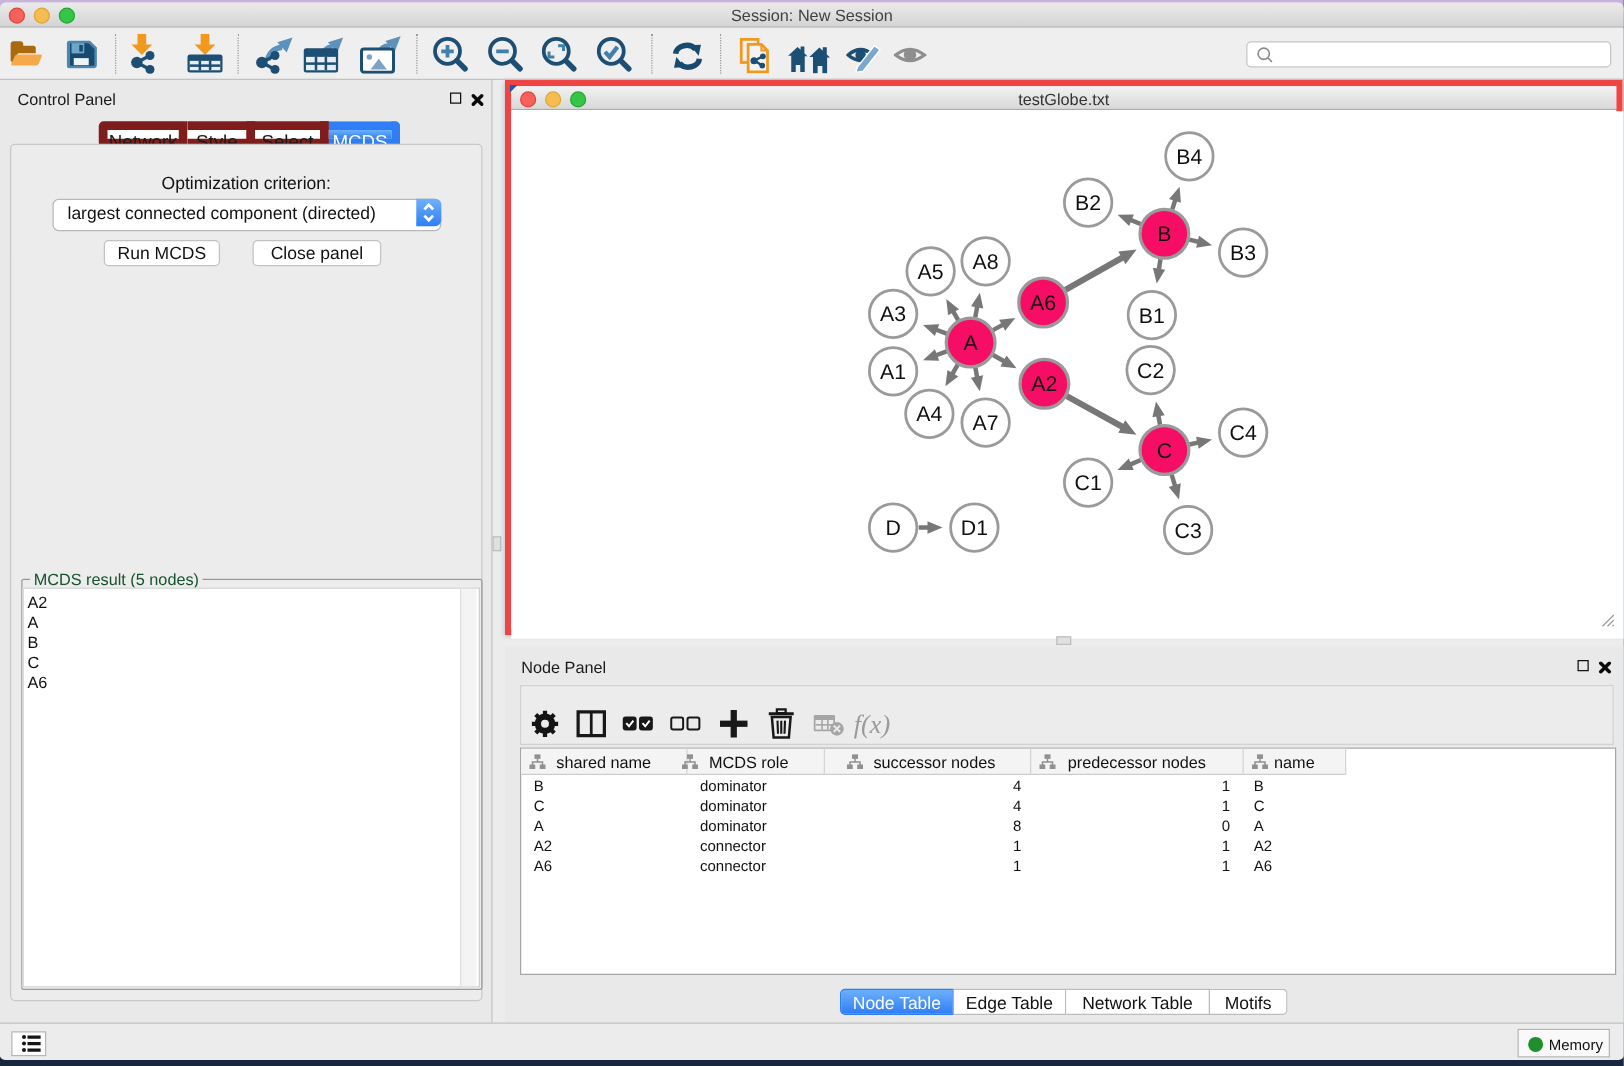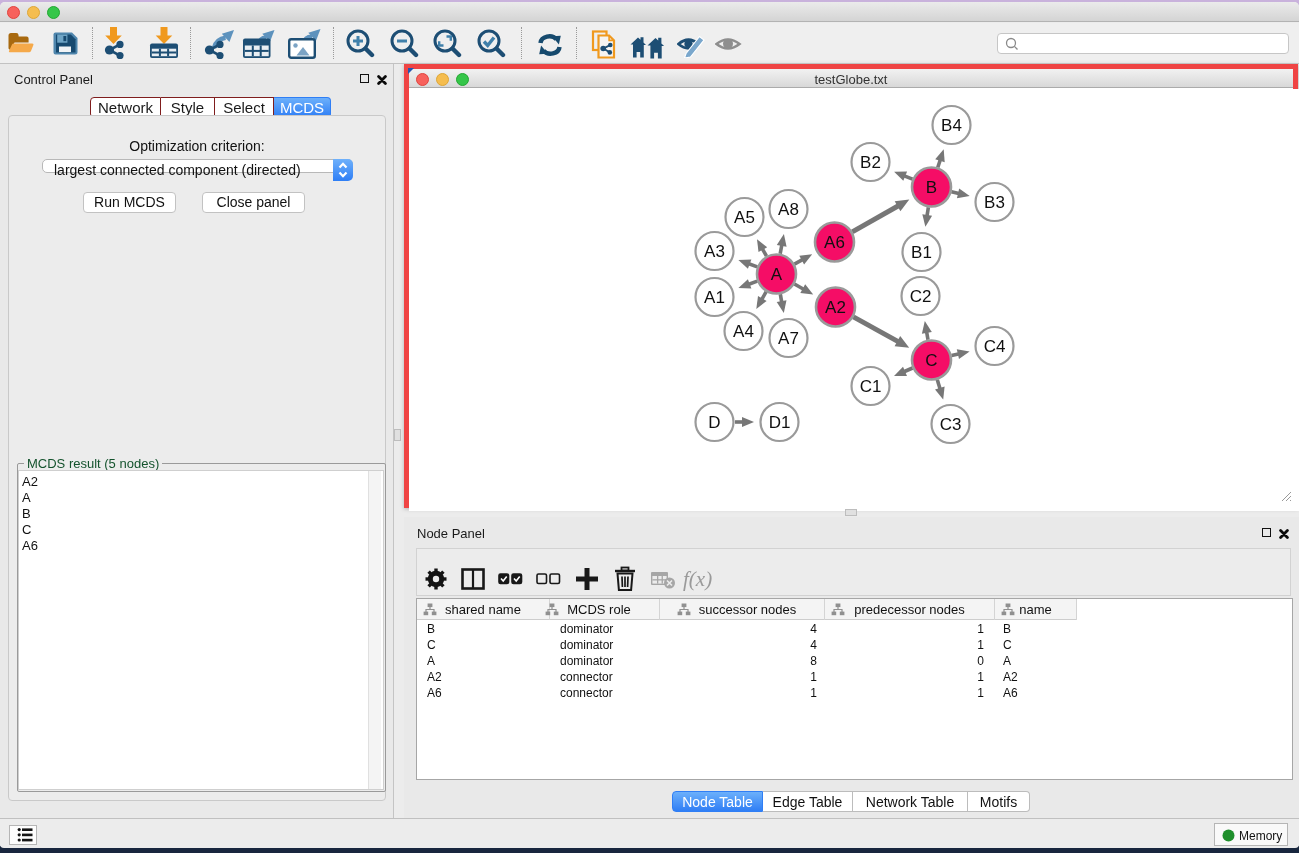--- a/index.html
+++ b/index.html
@@ -20,24 +20,24 @@
 .ticon { position:absolute; top:7px; }
 #searchbox { position:absolute; left:997px; top:10px; width:292px; height:21px; background:#fff; border:1px solid #c6c6c6; border-radius:4px; }
 
 #content { position:absolute; left:0; top:61px; width:1299px; height:755px; background:#ececec; }
 
 #cpanel { position:absolute; left:0; top:0; width:394px; height:755px; background:#e9e9e9; border-right:1px solid #c4c4c4; }
 #cpanel-title { position:absolute; left:14px; top:9px; font-size:13px; color:#1a1a1a; }
 .wbtn-sq { position:absolute; top:11px; width:9px; height:9px; border:1.5px solid #111; }
 .wbtn-x { position:absolute; top:7px; font-size:13px; font-weight:bold; color:#111; }
 #cp-tabs { position:absolute; left:79px; top:34px; height:21px; }
-.cptab { position:absolute; top:0; height:21px; background:#fff; border:1px solid #7f1d1d; font-size:15px; color:#1a1a1a; text-align:center; line-height:19px;margin-left:11px; }
+.cptab { position:absolute; top:0; height:21px; background:#fff; border:7px solid #7f1d1d; font-size:15px; color:#1a1a1a; text-align:center; line-height:19px; }
 #cp-inner { position:absolute; left:8px; top:52px; width:378px; height:686px; background:#ececec; border:1px solid #c9c9c9; border-radius:4px; }
 #opt-label { position:absolute; left:0; top:22px; width:100%; text-align:center; font-size:14px; color:#111; }
-#dropdown { position:absolute; left:33px; top:43px; width:311px; height:14px; background:#fff; border:1px solid #b8b8b8; border-radius:5px; font-size:14px; color:#111; line-height:20px; padding-left:11px; }
+#dropdown { position:absolute; left:33px; top:43px; width:311px; height:26px; background:#fff; border:1px solid #b8b8b8; border-radius:5px; font-size:14px; color:#111; line-height:20px; padding-left:11px; }
 #dd-step { position:absolute; right:-1px; top:-1px; width:20px; height:22px; background:linear-gradient(#6fb1fb,#2e7ef5); border-radius:0 5px 5px 0; }
 .btn { position:absolute; height:21px; background:#fff; border:1px solid #c2c2c2; border-radius:4px; font-size:14px; color:#111; text-align:center; line-height:19px; }
 #mcds-box { position:absolute; left:8px; top:347px; width:369px; height:329px; }
 #mcds-legend { position:absolute; left:7px; top:-7px; background:#ececec; padding:0 3px; font-size:13px; color:#14532d; }
 #mcds-frame { position:absolute; left:0; top:0; width:100%; height:100%; border:1px solid #9a9a9a; border-radius:2px; }
 #mcds-list { position:absolute; left:1px; top:7px; width:366px; height:320px; background:#fff; border:1px solid #cfcfcf; font-size:13px; color:#111; padding:3px 0 0 3px; line-height:16px; }
 #mcds-scroll { position:absolute; right:2px; top:0; width:13px; height:100%; background:#f4f4f4; border-left:1px solid #e0e0e0; }
 
 #netwin { position:absolute; left:404px; top:1px; width:894px; height:444px; background:#fff; border:5px solid #ef4444; box-shadow:0 1px 4px rgba(0,0,0,.25); }
 #net-titlebar { position:absolute; left:0; top:0; width:100%; height:19px; background:linear-gradient(#f2f2f2,#d8d8d8); border-bottom:1px solid #ababab; }
@@ -60,20 +60,21 @@
 #membtn { position:absolute; left:1214px; top:4px; width:74px; height:23px; background:#f9f9f9; border:1px solid #b5b5b5; font-size:12px; color:#111; }
 </style>
 </head>
 <body>
 <div id="wall-top"></div>
 <div id="mainwin">
   <div id="titlebar">
     <div class="tl t1"></div>
       <div class="tl t2"></div>
       <div class="tl t3"></div>
+    <div id="title-text">Session: New Session</div>
   </div>
   <div id="toolbar">
     <div class="sep" style="left:92px"></div>
     <div class="sep" style="left:190px"></div>
     <div class="sep" style="left:333px"></div>
     <div class="sep" style="left:521px"></div>
     <div class="sep" style="left:576px"></div>
     <div id="searchbox">
       <svg width="16" height="16" style="position:absolute;left:6px;top:2px" viewBox="0 0 16 16">
           <circle cx="7" cy="7" r="4.5" fill="none" stroke="#8a8a8a" stroke-width="1.3"></circle>

